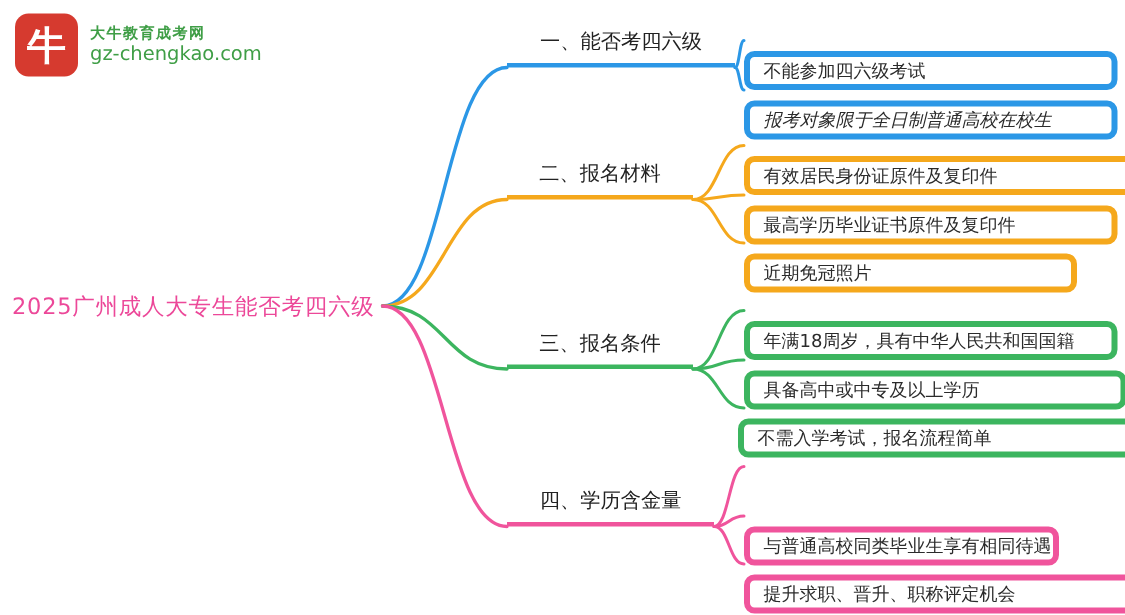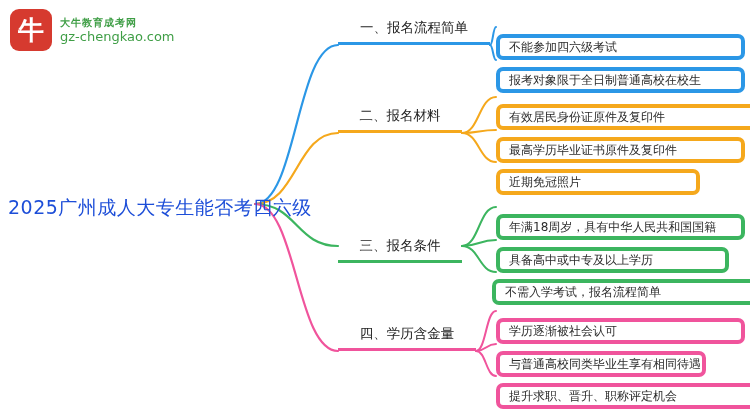--- a/index.html
+++ b/index.html
@@ -10,21 +10,21 @@
   }
   #links{position:absolute;left:0;top:0;width:750px;height:410px;z-index:0;}
   .logo{position:absolute;left:10px;top:9px;display:flex;gap:8px;align-items:center;z-index:2;}
   .logo-mark{
     width:42px;height:42px;border-radius:9px;color:#fff;font-weight:bold;
     font-size:26px;display:flex;align-items:center;justify-content:center;
   }
   .logo-name{font-size:10px;font-weight:bold;letter-spacing:1px;line-height:1.3;}
   .logo-url{font-size:13px;line-height:1.2;}
   .root-node{
-    position:absolute;left:8px;z-index:1;font-size:19px;color:#1d4ed8;
+    position:absolute;left:8px;z-index:1;font-size:15px;color:#ec4899;
     white-space:nowrap;letter-spacing:.5px;
   }
   .branch-label{
     position:absolute;z-index:1;transform:translateY(-100%);
     box-sizing:border-box;text-align:center;font-size:13.5px;color:#222;
     padding:2px 4px 5px;border-bottom:3px solid #999;white-space:nowrap;
     background:transparent;
   }
   .leaf{
     position:absolute;z-index:1;box-sizing:border-box;height:26px;
@@ -59,28 +59,27 @@
     <div class="logo-mark" style="background: rgb(214, 58, 47);">
       <span>牛</span>
     </div>
     <div class="logo-text" style="color: rgb(63, 158, 70);">
       <div class="logo-name">大牛教育成考网</div>
       <div class="logo-url">gz-chengkao.com</div>
     </div>
   </div>
 
   <div class="root-node" style="top: 194.5px;">2025广州成人大专生能否考四六级</div>
-<div class="branch-label" style="left: 338px; top: 45px; width: 152px; border-bottom-color: rgb(43, 151, 230);">一、报名流程简单</div>
+<div class="branch-label" style="left: 338px; top: 45px; width: 152px; border-bottom-color: rgb(43, 151, 230);">一、能否考四六级</div>
     <div class="leaf" style="left: 496px; top: 14px; width: 249px; border-color: rgb(43, 151, 230);">不能参加四六级考试</div>
-    <div class="leaf" style="left: 496px; top: 47px; width: 249px; border-color: rgb(43, 151, 230);">报考对象限于全日制普通高校在校生</div>
+    <div class="leaf" style="left: 496px; top: 47px; width: 249px; border-color: rgb(43, 151, 230); font-style: italic;">报考对象限于全日制普通高校在校生</div>
     <div class="branch-label" style="left: 338px; top: 133px; width: 124px; border-bottom-color: rgb(245, 168, 28);">二、报名材料</div>
     <div class="leaf" style="left: 496px; top: 84px; width: 298px; border-color: rgb(245, 168, 28);">有效居民身份证原件及复印件</div>
     <div class="leaf" style="left: 496px; top: 117px; width: 249px; border-color: rgb(245, 168, 28);">最高学历毕业证书原件及复印件</div>
-    <div class="leaf" style="left: 496px; top: 149px; width: 204px; border-color: rgb(245, 168, 28);">近期免冠照片</div>
-    <div class="branch-label" style="left: 338px; top: 263px; width: 124px; border-bottom-color: rgb(60, 181, 95);">三、报名条件</div>
+    <div class="leaf" style="left: 496px; top: 149px; width: 222px; border-color: rgb(245, 168, 28);">近期免冠照片</div>
+    <div class="branch-label" style="left: 338px; top: 246px; width: 124px; border-bottom-color: rgb(60, 181, 95);">三、报名条件</div>
     <div class="leaf" style="left: 496px; top: 194px; width: 249px; border-color: rgb(60, 181, 95);">年满18周岁，具有中华人民共和国国籍</div>
-    <div class="leaf" style="left: 496px; top: 227px; width: 233px; border-color: rgb(60, 181, 95);">具备高中或中专及以上学历</div>
+    <div class="leaf" style="left: 496px; top: 227px; width: 255px; border-color: rgb(60, 181, 95);">具备高中或中专及以上学历</div>
     <div class="leaf" style="left: 492px; top: 259px; width: 284px; border-color: rgb(60, 181, 95);">不需入学考试，报名流程简单</div>
     <div class="branch-label" style="left: 338px; top: 351px; width: 138px; border-bottom-color: rgb(240, 84, 156); font-family: Liberation Mono, monospace;">四、学历含金量</div>
-    <div class="leaf" style="left: 496px; top: 298px; width: 249px; border-color: rgb(240, 84, 156);">学历逐渐被社会认可</div>
     <div class="leaf" style="left: 496px; top: 331px; width: 210px; border-color: rgb(240, 84, 156);">与普通高校同类毕业生享有相同待遇</div>
     <div class="leaf" style="left: 496px; top: 363px; width: 269px; border-color: rgb(240, 84, 156);">提升求职、晋升、职称评定机会</div>
   </div>
 
 </body></html>

